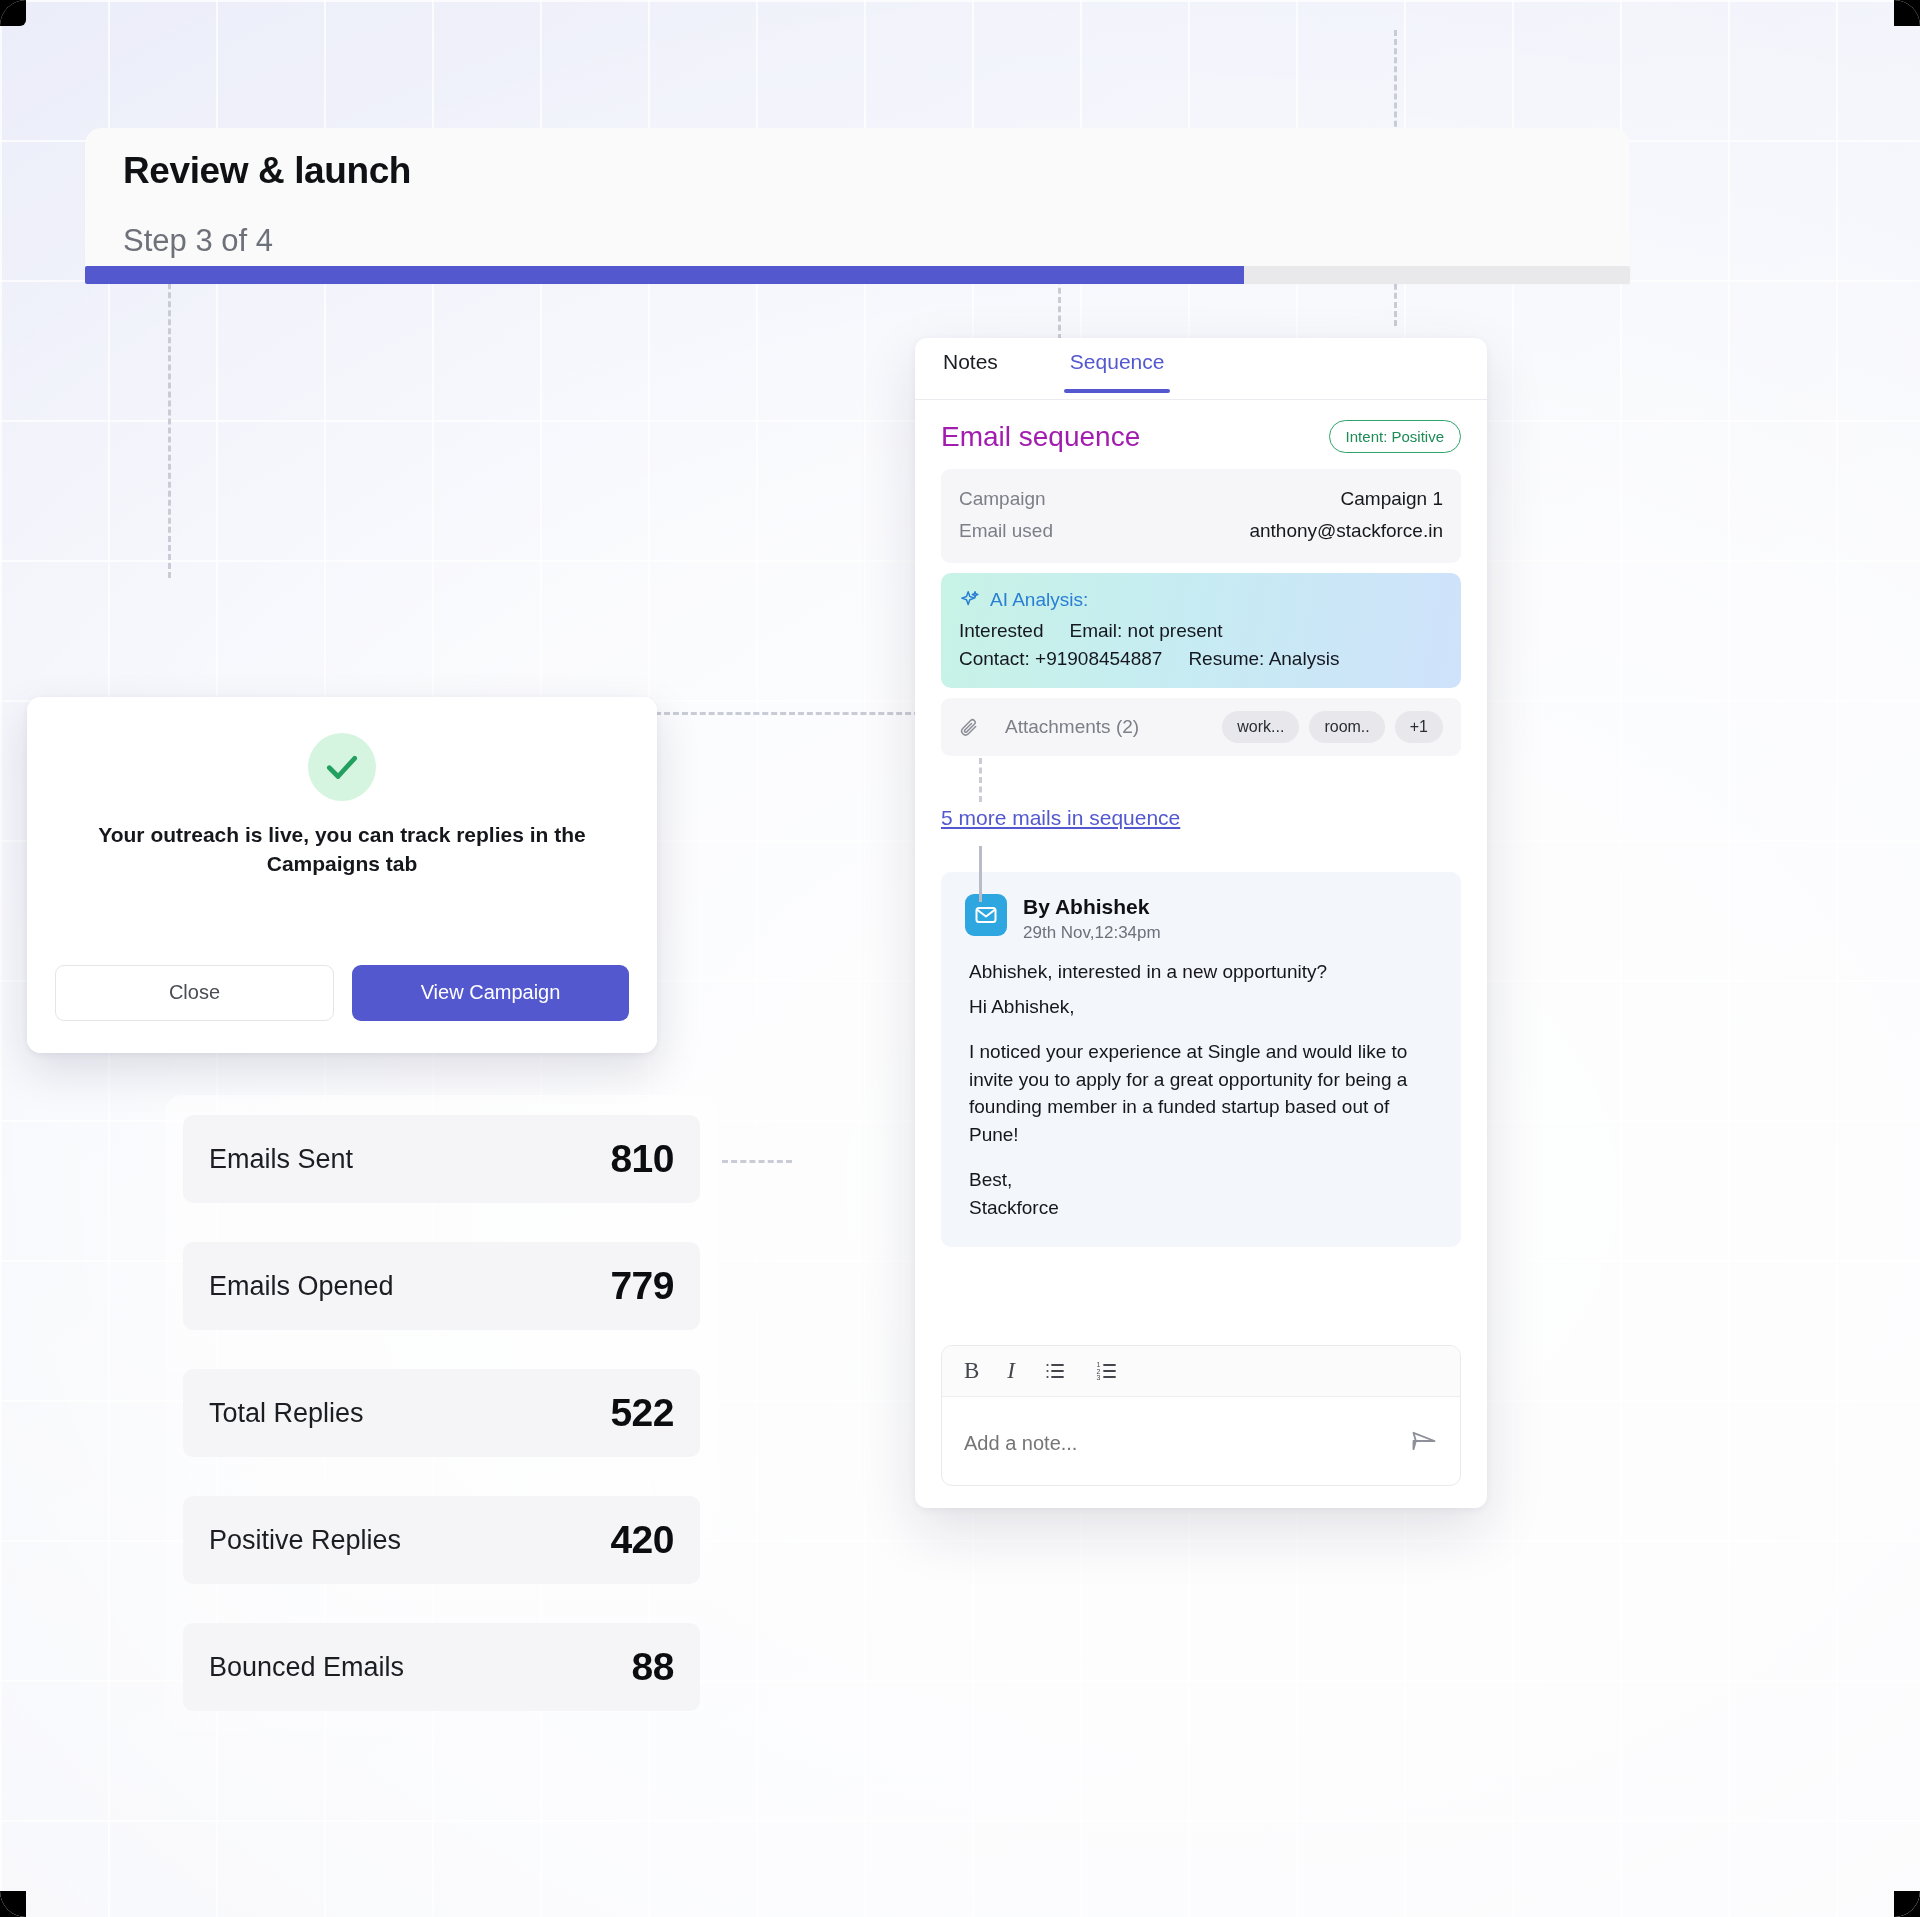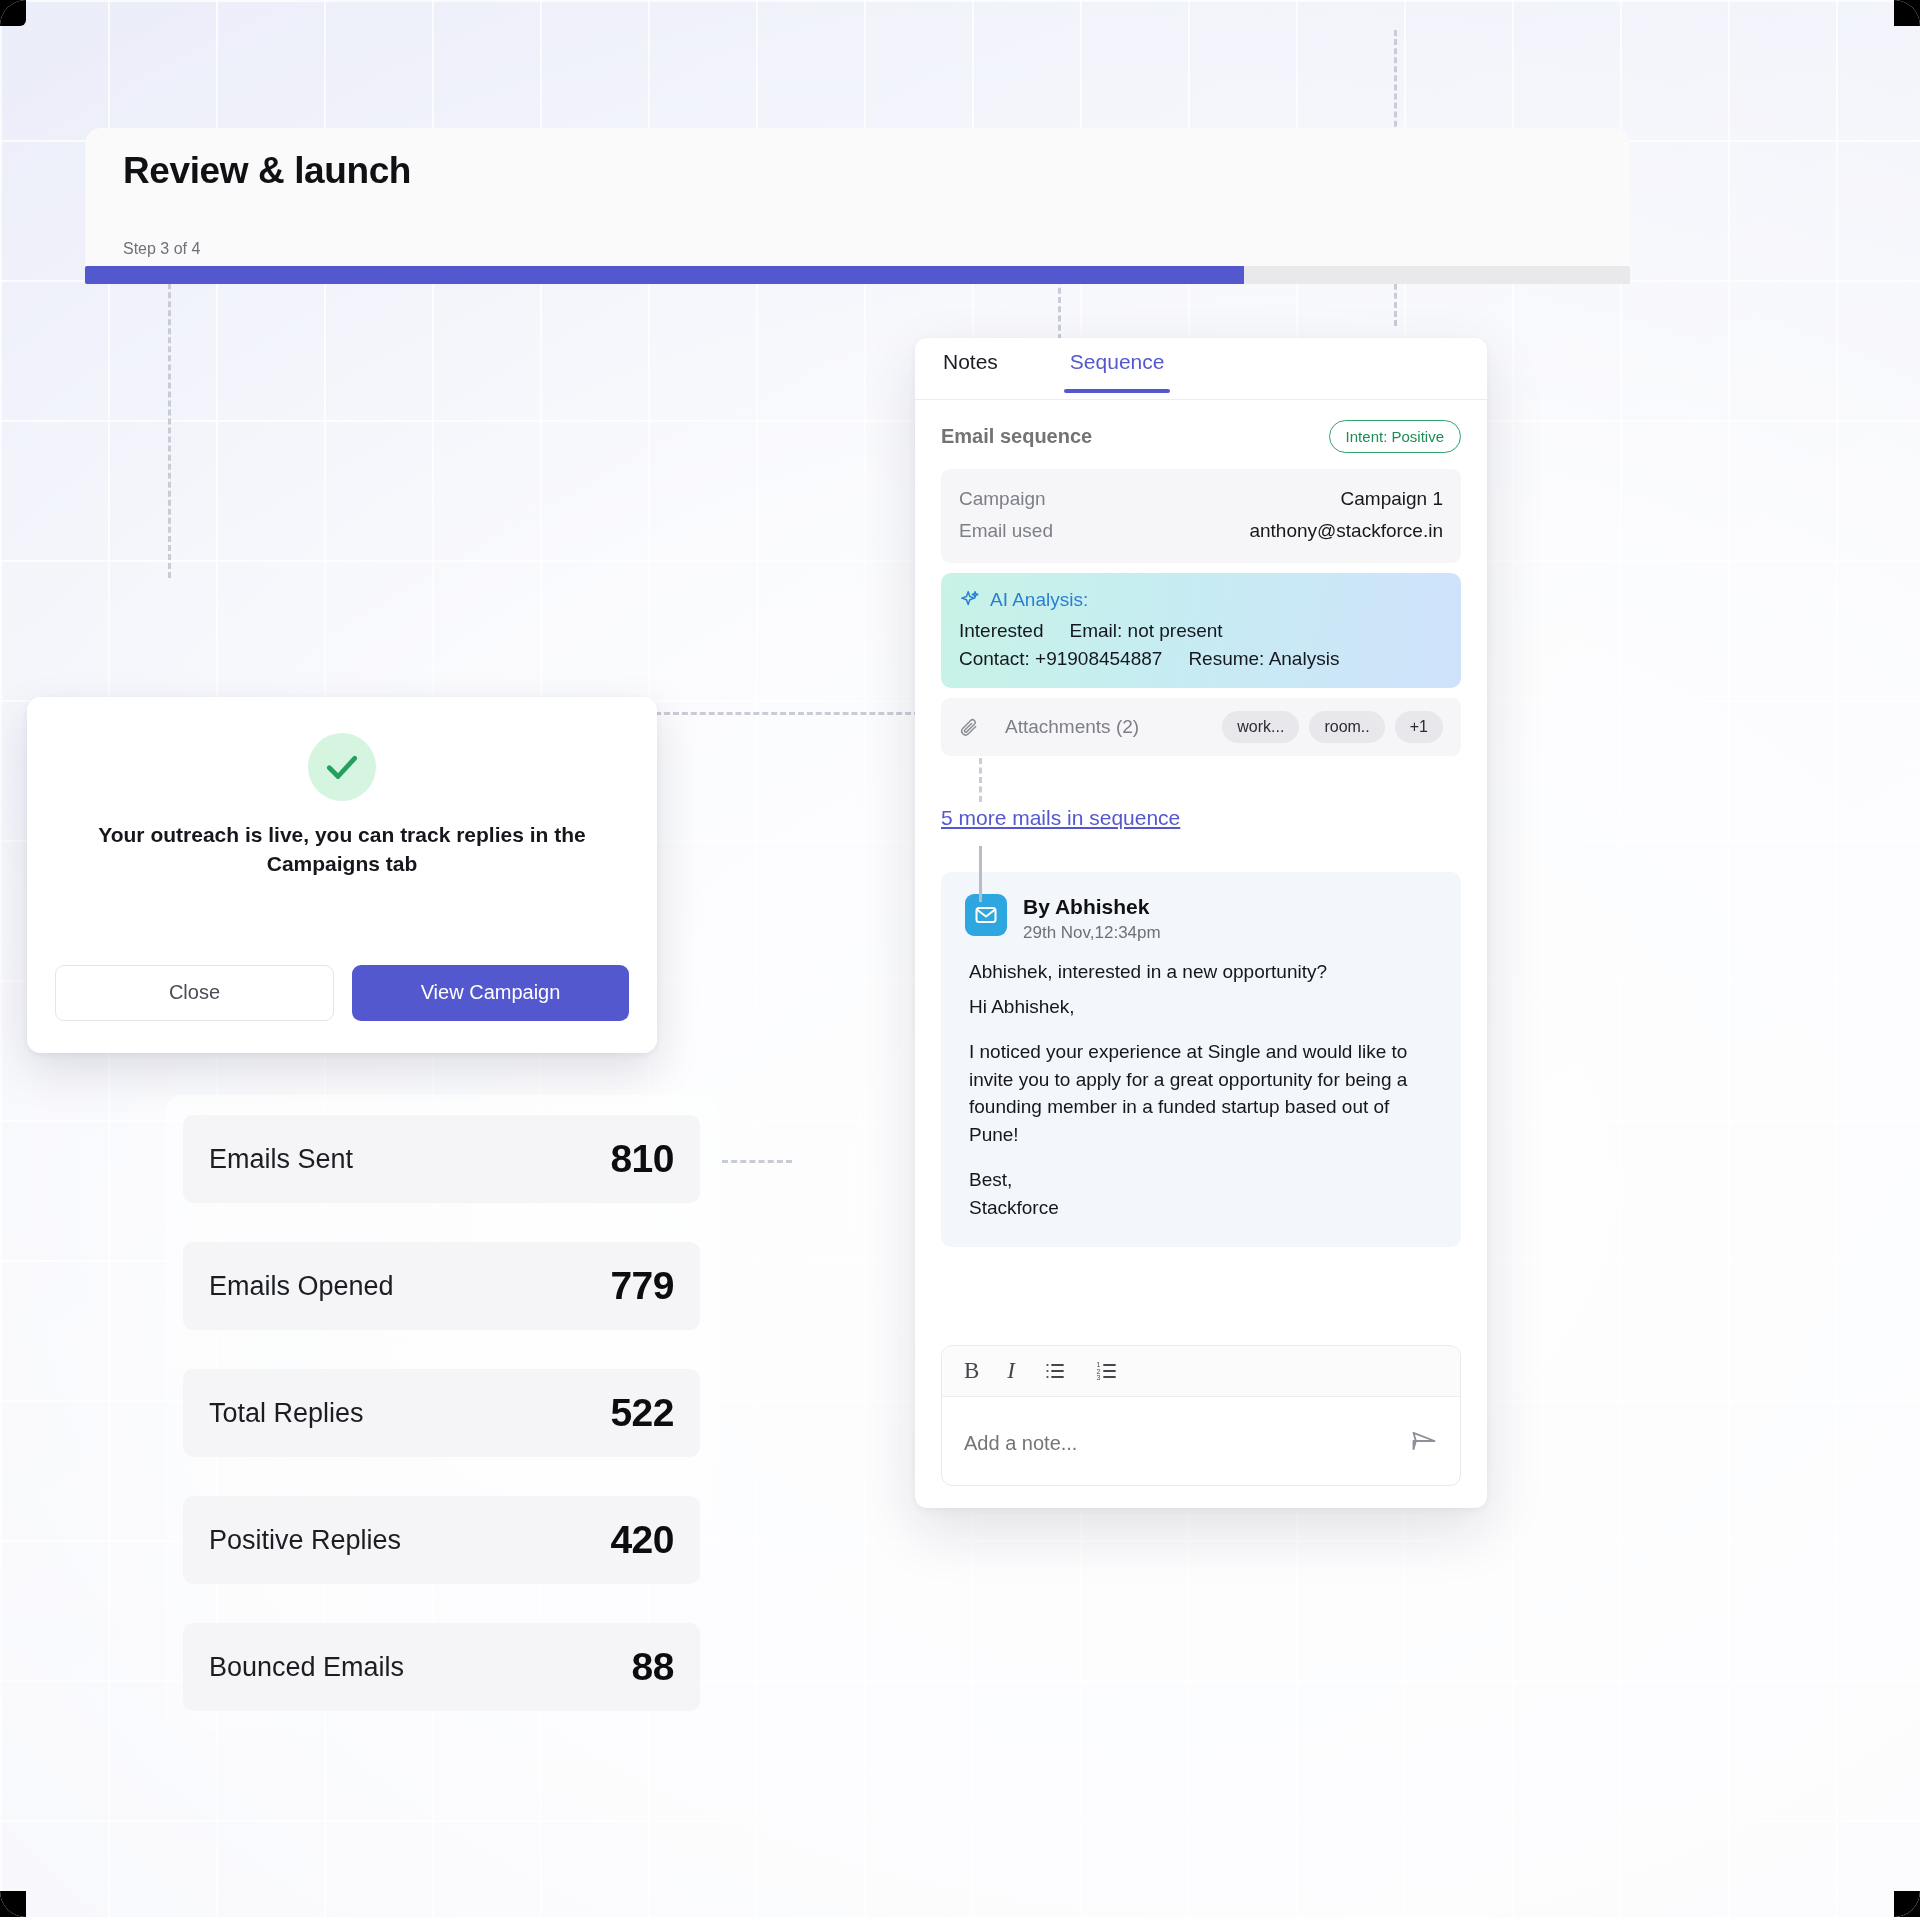--- a/index.html
+++ b/index.html
@@ -38,22 +38,22 @@
     position: absolute; left: 85px; top: 128px; width: 1545px; height: 155px;
     background: #fafafa;
     border-radius: 16px 16px 0 0;
     box-shadow: 0 1px 2px rgba(16,24,40,0.04);
   }
   #header-title {
     position:absolute; left:38px; top:22px;
     font-size: 37px; font-weight: 700; color: #101114; letter-spacing: -0.4px;
   }
   #header-step {
-    position:absolute; left:38px; top:112px;
-    font-size: 16px; color: #6e7179; font-weight: 400;
+    position:absolute; left:38px; top:95px;
+    font-size: 31px; color: #6e7179; font-weight: 400;
   }
   #progress-track {
     position:absolute; left:85px; top:266px; width:1545px; height:18px;
     background:#e9e9ec; border-radius:2px;
   }
   #progress-fill {
     position:absolute; left:0; top:0; height:100%;
     width: 75%;
     background:#5458cf; border-radius:2px 0 0 2px;
   }
@@ -123,21 +123,21 @@
     padding: 12px 0 0 0; margin-right: 72px; cursor:pointer; position:relative;
     height:55px;
   }
   .tab.active { color:#5458cf; font-weight:400; }
   .tab.active::after {
     content:""; position:absolute; left:-6px; right:-6px; bottom:0; height:4px;
     background:#5458cf; border-radius:2px;
   }
   #panel-body { padding: 20px 26px 0 26px; }
   #seq-head { display:flex; align-items:center; justify-content:space-between; margin-bottom:16px; }
-  #seq-title { font-size:20px; font-weight:700; color:#737373; }
+  #seq-title { font-size:28px; font-weight:400; color:#a21caf; }
   #intent-badge {
     border:1.5px solid #2fa36b; color:#1c8b56; border-radius:999px;
     font-size:15px; padding: 7px 16px; background:#fff; white-space:nowrap;
   }
   #campaign-box {
     background:#f6f6f8; border-radius:9px; padding: 14px 18px 16px 18px;
   }
   .kv-row { display:flex; justify-content:space-between; align-items:center; padding: 5px 0; }
   .kv-key { font-size:19px; color:#7c7f87; }
   .kv-val { font-size:19px; color:#16181d; }

